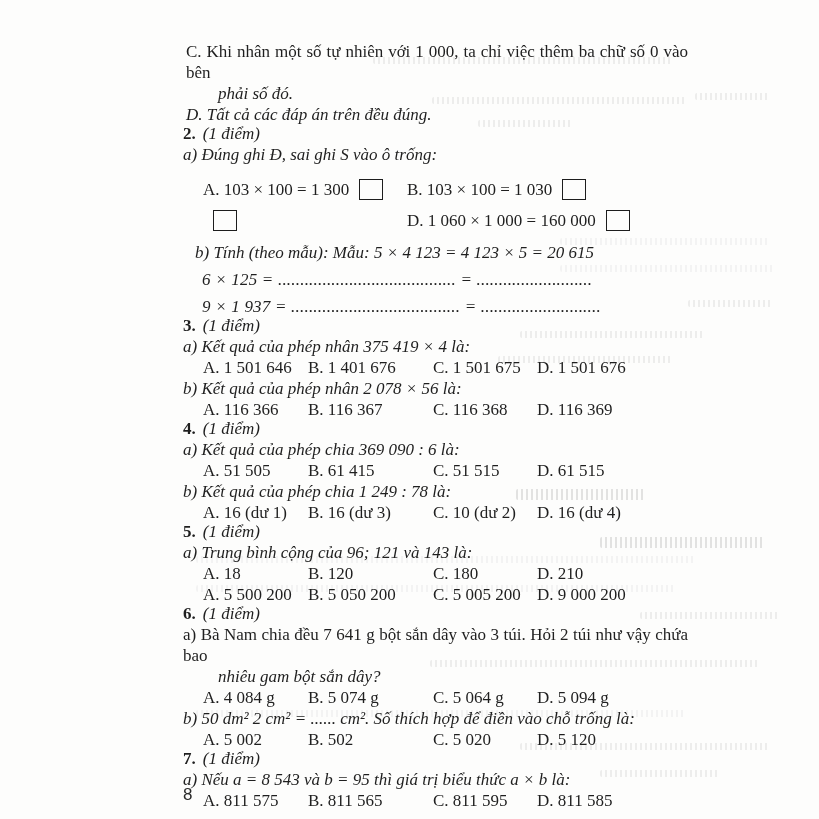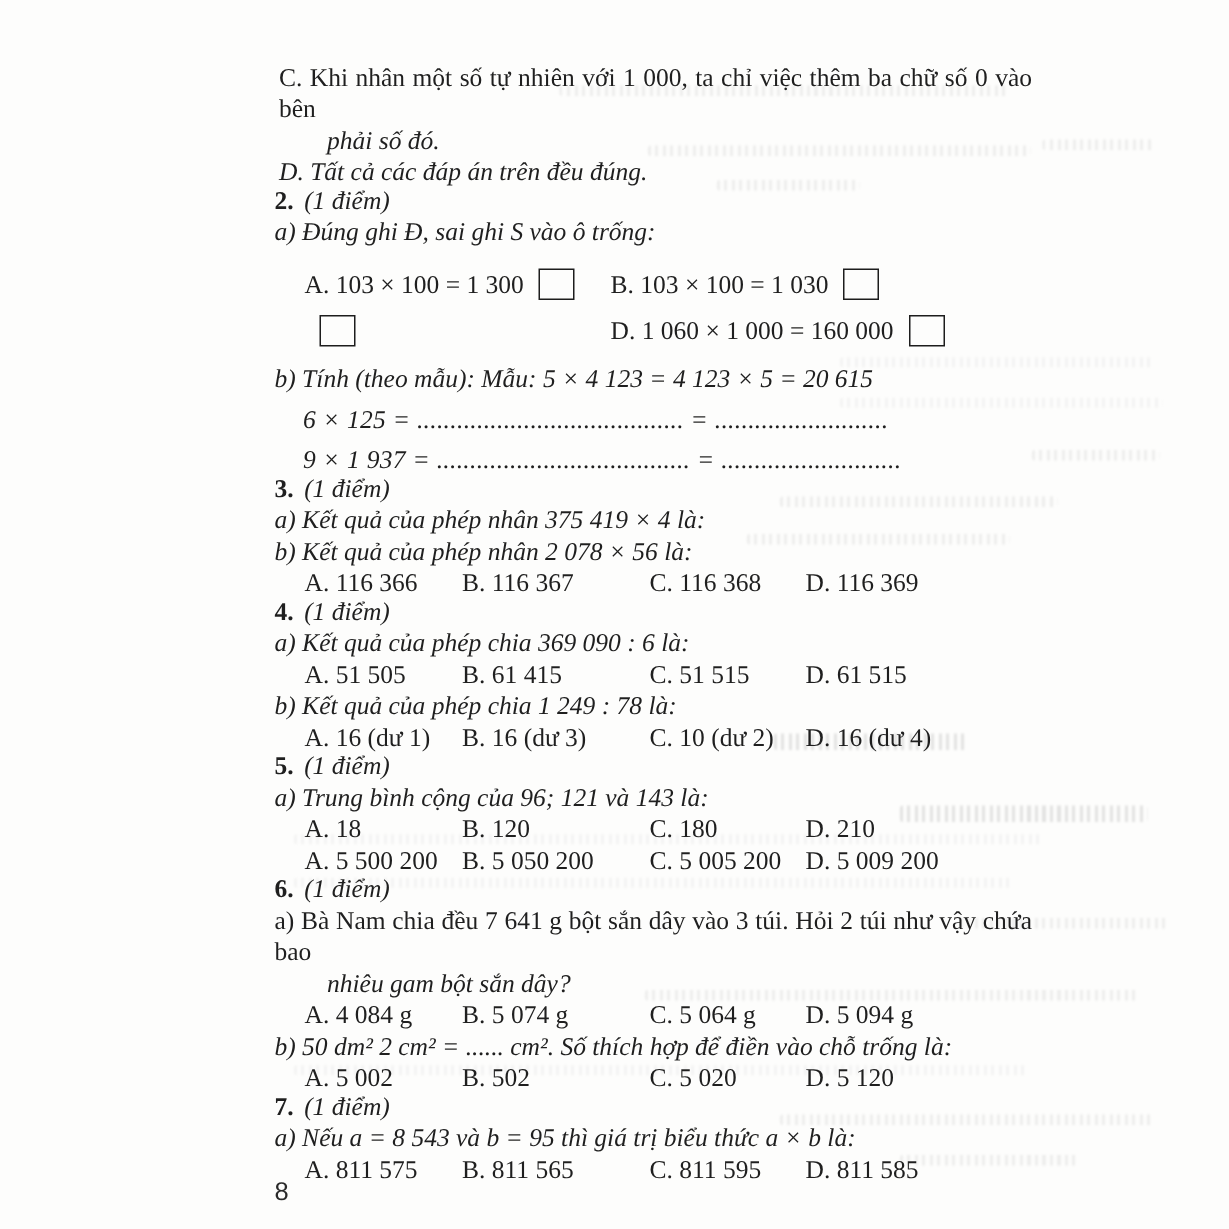--- a/index.html
+++ b/index.html
@@ -22,21 +22,21 @@
   .opts{display:grid;grid-template-columns:105px 125px 104px auto;padding-left:20px;}
   .opts .opt{white-space:nowrap;}
   .cbrow{display:grid;grid-template-columns:204px auto;padding-left:20px;height:31px;align-items:start;}
   .cbrow1{margin-top:14px;}
   .cbcell{white-space:nowrap;}
   .cbox{
     display:inline-block;width:22px;height:19px;
     border:1.6px solid #1d1d1d;margin-left:10px;vertical-align:-5px;
     background:#fdfdfc;
   }
-  .blabel{margin-top:1px;}
+  .blabel{margin-top:1px;margin-left:12px;}
   .calc{margin-left:19px;margin-top:6px;letter-spacing:.2px;}
   .pageno{
     position:absolute;left:183px;top:785px;
     font-family:"Liberation Sans", sans-serif;font-size:17px;color:#2a2a2a;
   }
   
   .sm{
     position:absolute;height:7px;border-radius:2px;
     background:repeating-linear-gradient(90deg,#8f8f8f 0 2px,transparent 2px 5px);
     opacity:.14;filter:blur(.7px);
@@ -85,20 +85,26 @@
     <span class="cbcell"><span>D. 1 060 × 1 000 = 160 000</span><span class="cbox"></span></span>
   </div>
   <div class="line blabel">b) Tính (theo mẫu): Mẫu: 5 × 4 123 = 4 123 × 5 = 20 615</div>
   <div class="calc line">6 × 125 = ........................................ = ..........................</div>
   <div class="calc line">9 × 1 937 = ...................................... = ...........................</div>
 
   <div class="sec">
     <span class="num">3.</span><span class="pts">(1 điểm)</span>
   </div>
   <div class="line">a) Kết quả của phép nhân 375 419 × 4 là:</div>
+  <div class="opts">
+    <span class="opt">A. 1 501 646</span>
+    <span class="opt">B. 1 401 676</span>
+    <span class="opt">C. 1 501 675</span>
+    <span class="opt">D. 1 501 676</span>
+  </div>
   <div class="line">b) Kết quả của phép nhân 2 078 × 56 là:</div>
   <div class="opts">
     <span class="opt">A. 116 366</span>
     <span class="opt">B. 116 367</span>
     <span class="opt">C. 116 368</span>
     <span class="opt">D. 116 369</span>
   </div>
 
   <div class="sec">
     <span class="num">4.</span><span class="pts">(1 điểm)</span>
@@ -125,21 +131,21 @@
   <div class="opts">
     <span class="opt">A. 18</span>
     <span class="opt">B. 120</span>
     <span class="opt">C. 180</span>
     <span class="opt">D. 210</span>
   </div>
   <div class="opts">
     <span class="opt">A. 5 500 200</span>
     <span class="opt">B. 5 050 200</span>
     <span class="opt">C. 5 005 200</span>
-    <span class="opt">D. 5 009 200</span>
+    <span class="opt">D. 9 000 200</span>
   </div>
 
   <div class="sec">
     <span class="num">6.</span><span class="pts">(1 điểm)</span>
   </div>
   <div class="just">a) Bà Nam chia đều 7 641 g bột sắn dây vào 3 túi. Hỏi 2 túi như vậy chứa bao</div>
   <div class="ind2 line">nhiêu gam bột sắn dây?</div>
   <div class="opts">
     <span class="opt">A. 4 084 g</span>
     <span class="opt">B. 5 074 g</span>

